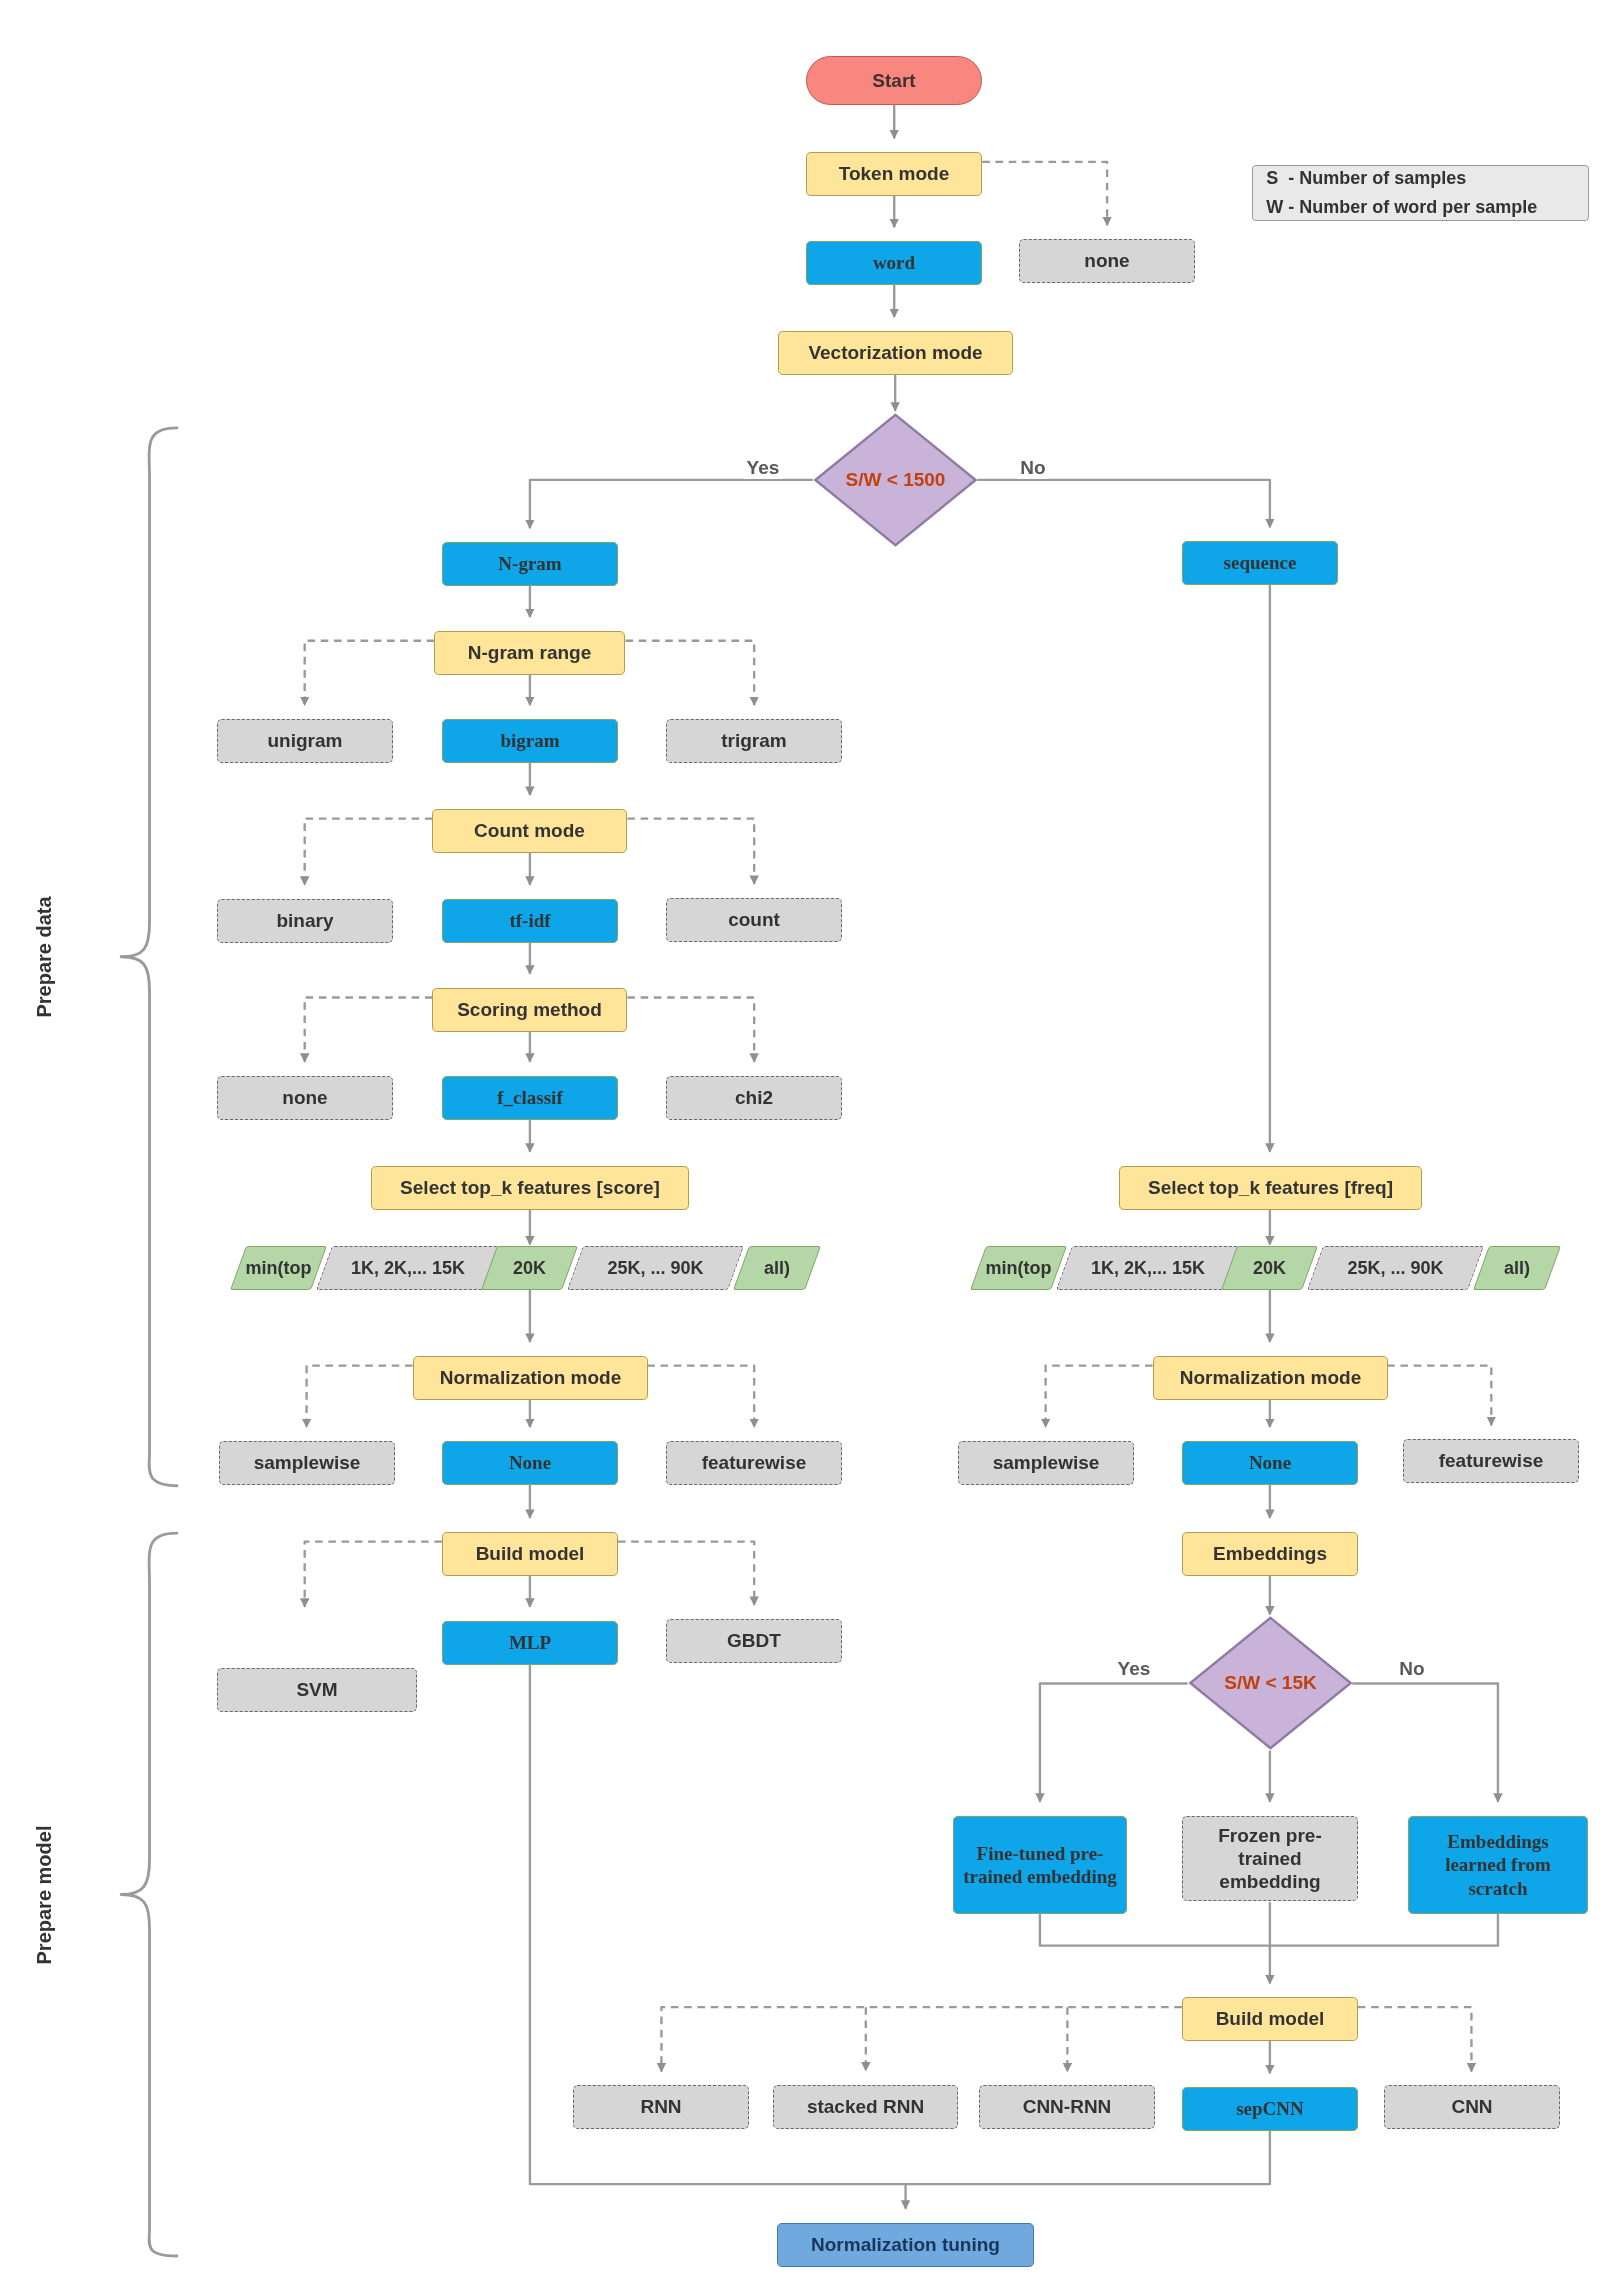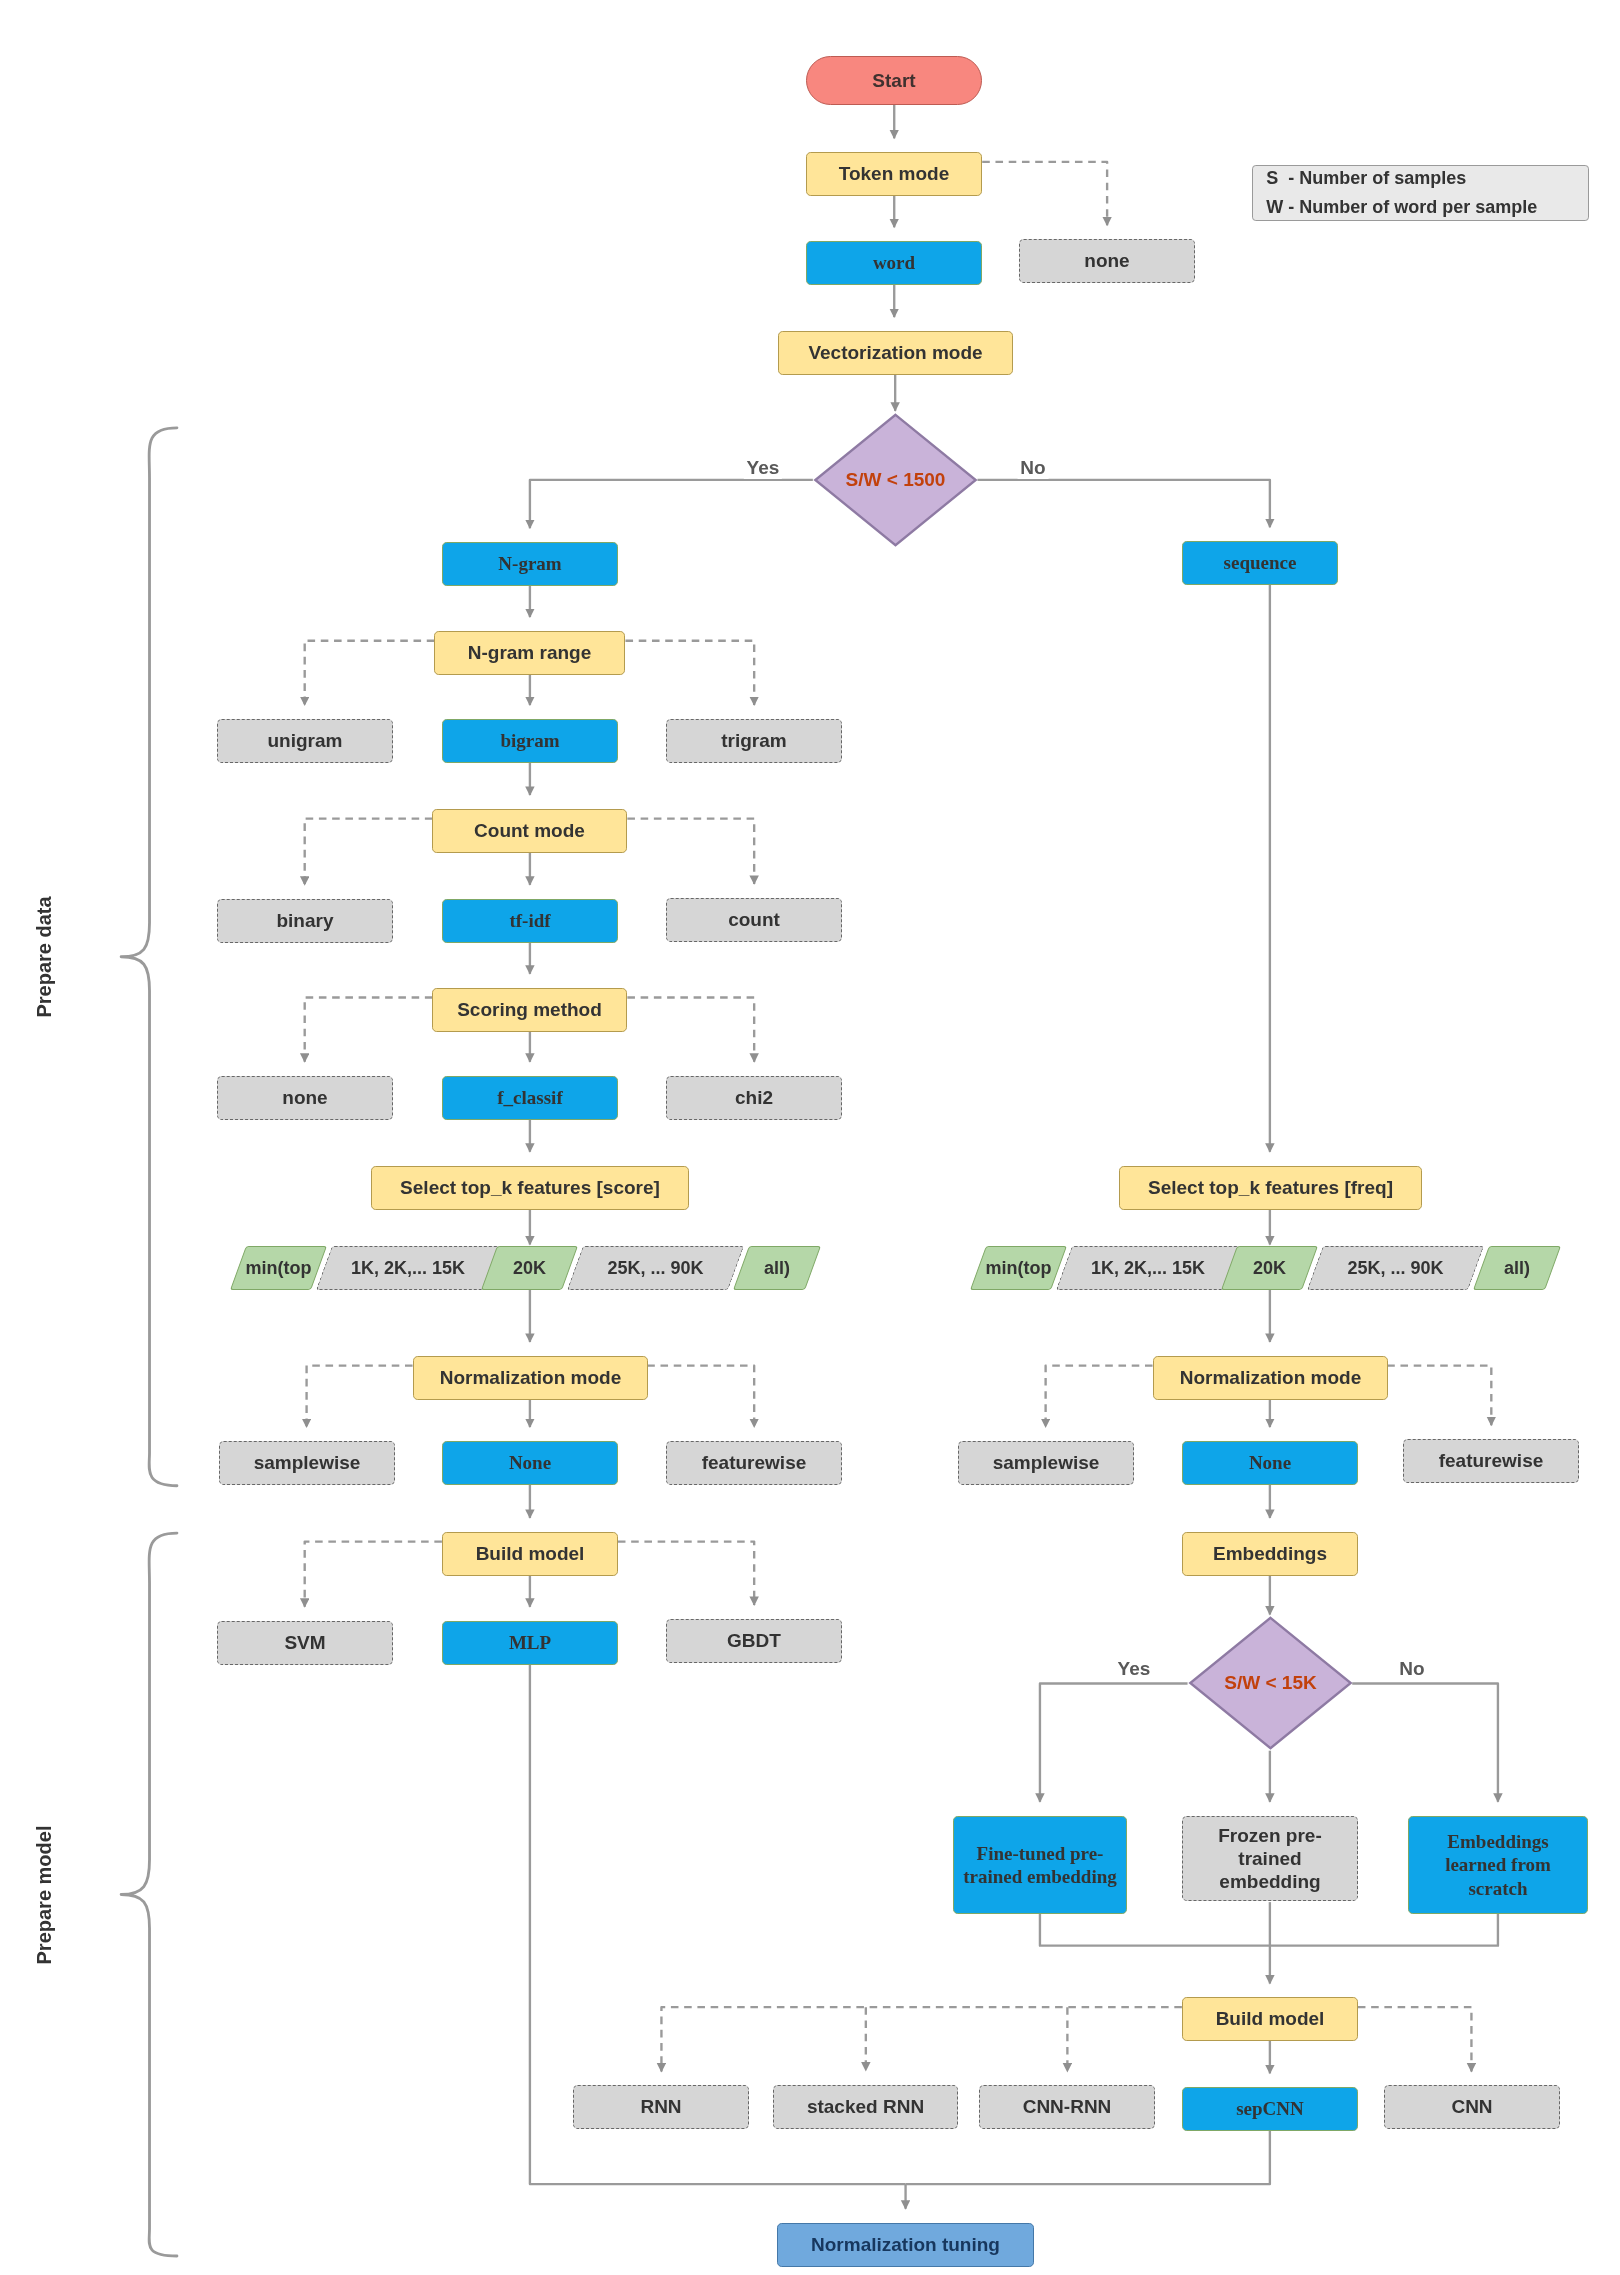--- a/index.html
+++ b/index.html
@@ -172,21 +172,21 @@
   <div class="pgram pg-green" style="left:741px;top:1246px;width:72px;height:44px">
     <div class="bg"></div>
     <div class="lbl">all)</div>
   </div>
 
   <div class="node yellow" style="left:413px;top:1344px;width:235px;height:44px">Normalization mode</div>
   <div class="node grayd" style="left:219px;top:1429px;width:176px;height:44px">samplewise</div>
   <div class="node green" style="left:442px;top:1429px;width:176px;height:44px">None</div>
   <div class="node grayd" style="left:666px;top:1429px;width:176px;height:44px">featurewise</div>
   <div class="node yellow" style="left:442px;top:1520px;width:176px;height:44px">Build model</div>
-  <div class="node grayd" style="left:217px;top:1609px;width:176px;height:44px">SVM</div>
+  <div class="node grayd" style="left:217px;top:1656px;width:200px;height:44px">SVM</div>
   <div class="node green" style="left:442px;top:1609px;width:176px;height:44px">MLP</div>
   <div class="node grayd" style="left:666px;top:1607px;width:176px;height:44px">GBDT</div>
 
   <div class="node green" style="left:1182px;top:529px;width:156px;height:44px">sequence</div>
   <div class="node yellow" style="left:1119px;top:1154px;width:303px;height:44px">Select top_k features [freq]</div>
 
   <div class="pgram pg-green" style="left:978px;top:1246px;width:81px;height:44px">
     <div class="bg"></div>
     <div class="lbl">min(top</div>
   </div>

